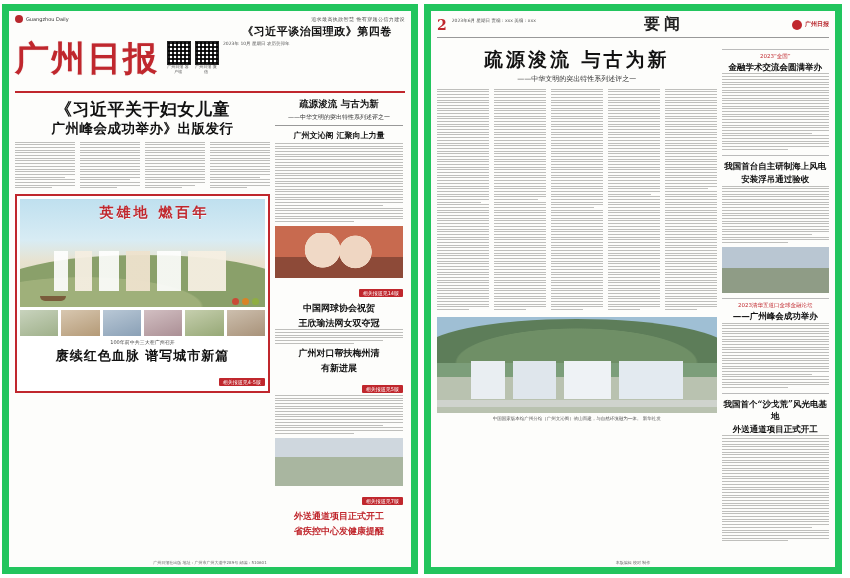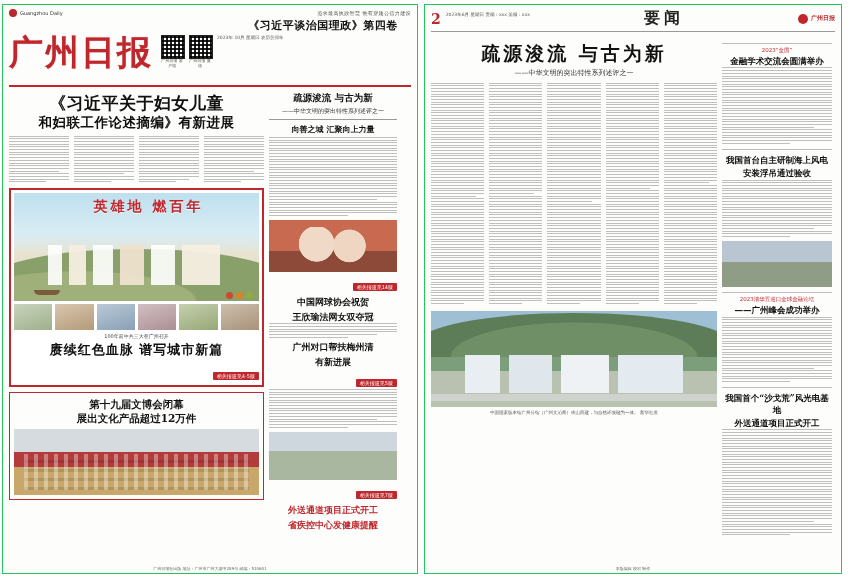--- a/index.html
+++ b/index.html
@@ -18,21 +18,21 @@
     width: 850px;
     height: 578px;
     display: flex;
     gap: 6px;
     box-sizing: border-box;
     padding: 4px 2px;
   }
   .page {
     position: relative;
     background: #fdfdfb;
-    border: 1px solid #22c55e;
+    border: 7px solid #22c55e;
     box-sizing: border-box;
     overflow: hidden;
   }
   .page-left { width: 416px; }
   .page-right { width: 418px; }
 
   
   .lines {
     display: block;
   }
@@ -527,21 +527,21 @@
     </div>
 
     <div class="rule-red"></div>
 
     <div class="left-body">
 
       <div class="lead-col">
 
         <div class="lead-title">
           <div class="l1">《习近平关于妇女儿童</div>
-          <div class="l2">和妇联工作论述摘编》有新进展</div>
+          <div class="l2">广州峰会成功举办》出版发行</div>
         </div>
 
         <div class="lead-cols">
           <div class="lines dense">
             <i></i>
               <i></i>
               <i></i>
               <i></i>
               <i></i>
               <i></i>
@@ -640,34 +640,29 @@
             <div></div>
             <div></div>
           </div>
           <div class="photo-caption">100年前中共三大在广州召开</div>
           <div class="photo-slogan">赓续红色血脉 谱写城市新篇</div>
           <div class="tag-right">
             <span class="index-tag">相关报道见4-5版</span>
           </div>
         </div>
 
-        <div class="box-outline">
-          <div class="box-title">第十九届文博会闭幕</div>
-          <div class="box-title">展出文化产品超过12万件</div>
-          <div class="market-photo"></div>
-        </div>
 
       </div>
 
       <div class="side-col">
         <div class="side-headline">疏源浚流  与古为新</div>
         <div class="side-sub">——中华文明的突出特性系列述评之一</div>
         <div class="rule-thin" style="margin:3px 0"></div>
 
-        <div class="side-kicker">向善之城 汇聚向上力量</div>
+        <div class="side-kicker">广州文沁阁 汇聚向上力量</div>
         <div class="lines dense">
           <i></i>
             <i></i>
             <i></i>
             <i></i>
             <i></i>
             <i></i>
             <i></i>
             <i></i>
             <i></i>

